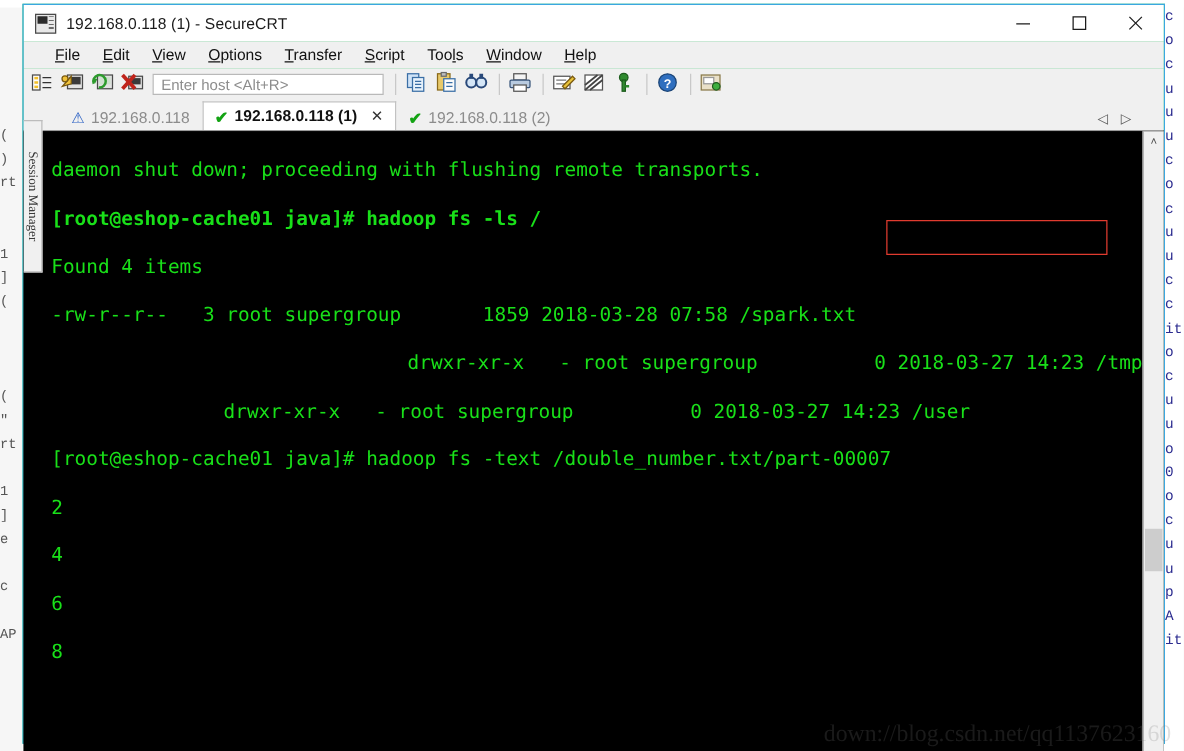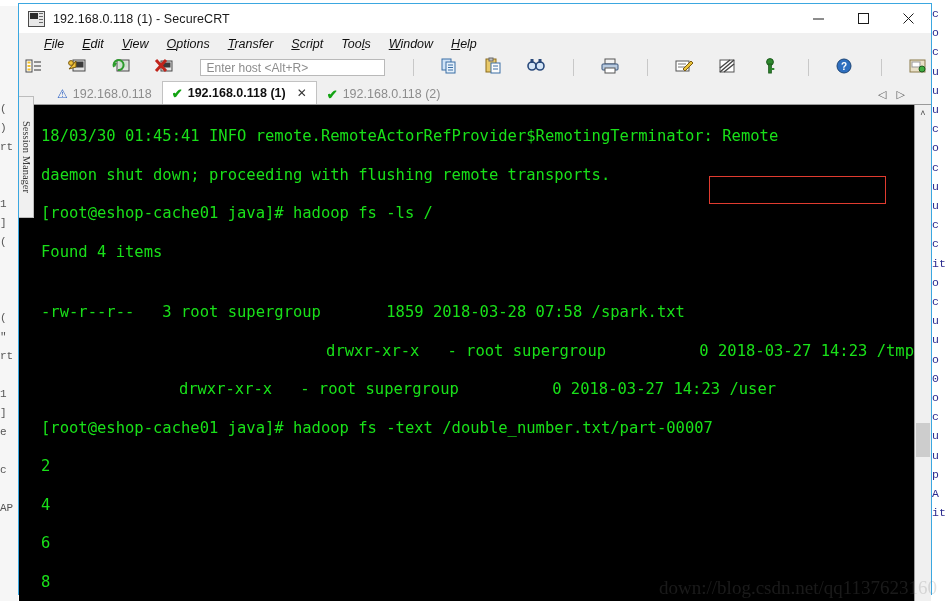--- a/index.html
+++ b/index.html
@@ -66,31 +66,31 @@
   .winbtns { margin-left:auto; display:flex; height:29px; }
   .winbtn {
     width:45px; height:29px; display:flex; align-items:center; justify-content:center;
     color:#1b1b1b;
   }
   .winbtn svg { display:block; }
 
   
   .menubar {
     height:22px; flex:0 0 22px; background:#f0f0f0;
-    display:flex; align-items:center; padding-left:16px; gap:0px;font-style:italic;
+    display:flex; align-items:center; padding-left:16px; gap:0px;
   }
   .menu-item {
     font-size:12.5px; color:#111; padding:2px 9px 2px 9px; white-space:nowrap;
   }
   .menu-item u { text-decoration:underline; }
 
   
   .toolbar {
     height:25px; flex:0 0 25px; background:#f0f0f0;
-    display:flex; align-items:center; padding-left:4px;justify-content:space-between;
+    display:flex; align-items:center; padding-left:4px;
   }
   .tb-icon { width:22px; height:21px; position:relative; margin:0 1px; }
   .tb-sep { width:1px; height:17px; background:#c8c8c8; margin:0 5px; }
   .hostbox {
     width:185px; height:17px; background:#ffffff; border:1px solid #b9b9b9;
     box-sizing:border-box; display:flex; align-items:center; padding-left:6px;
     margin-left:3px; margin-right:4px;
   }
   .hostbox span { font-size:12px; color:#8d8d8d; }
 
@@ -403,25 +403,24 @@
       </div>
       <div class="tabnav">
         <span>◁</span>
         <span>▷</span>
       </div>
     </div>
 
     <div class="termwrap">
       <div class="termgutter"></div>
       <div class="terminal">
-<span style="display: block;">18/03/30 01:45:41 INFO remote.RemoteActorRefProvider$RemotingTerminator: Remote</span>
 <span style="display: block;">daemon shut down; proceeding with flushing remote transports.</span>
-<span style="display: block;">[root@eshop-cache01 java]# hadoop fs -ls /</span>
+<span style="display: block; font-weight: bold;">[root@eshop-cache01 java]# hadoop fs -ls /</span>
 <span style="display: block;">Found 4 items</span>
-<span style="display: block; margin-top: 22px;">-rw-r--r--   3 root supergroup       1859 2018-03-28 07:58 /spark.txt</span>
+<span style="display: block;">-rw-r--r--   3 root supergroup       1859 2018-03-28 07:58 /spark.txt</span>
 <span style="display: block; text-align: right;">drwxr-xr-x   - root supergroup          0 2018-03-27 14:23 /tmp</span>
 <span style="display: block; text-align: center;">drwxr-xr-x   - root supergroup          0 2018-03-27 14:23 /user</span>
 <span style="display: block;">[root@eshop-cache01 java]# hadoop fs -text /double_number.txt/part-00007</span>
 <span style="display: block;">2</span>
 <span style="display: block;">4</span>
 <span style="display: block;">6</span>
 <span style="display: block;">8</span>
 
 
 

